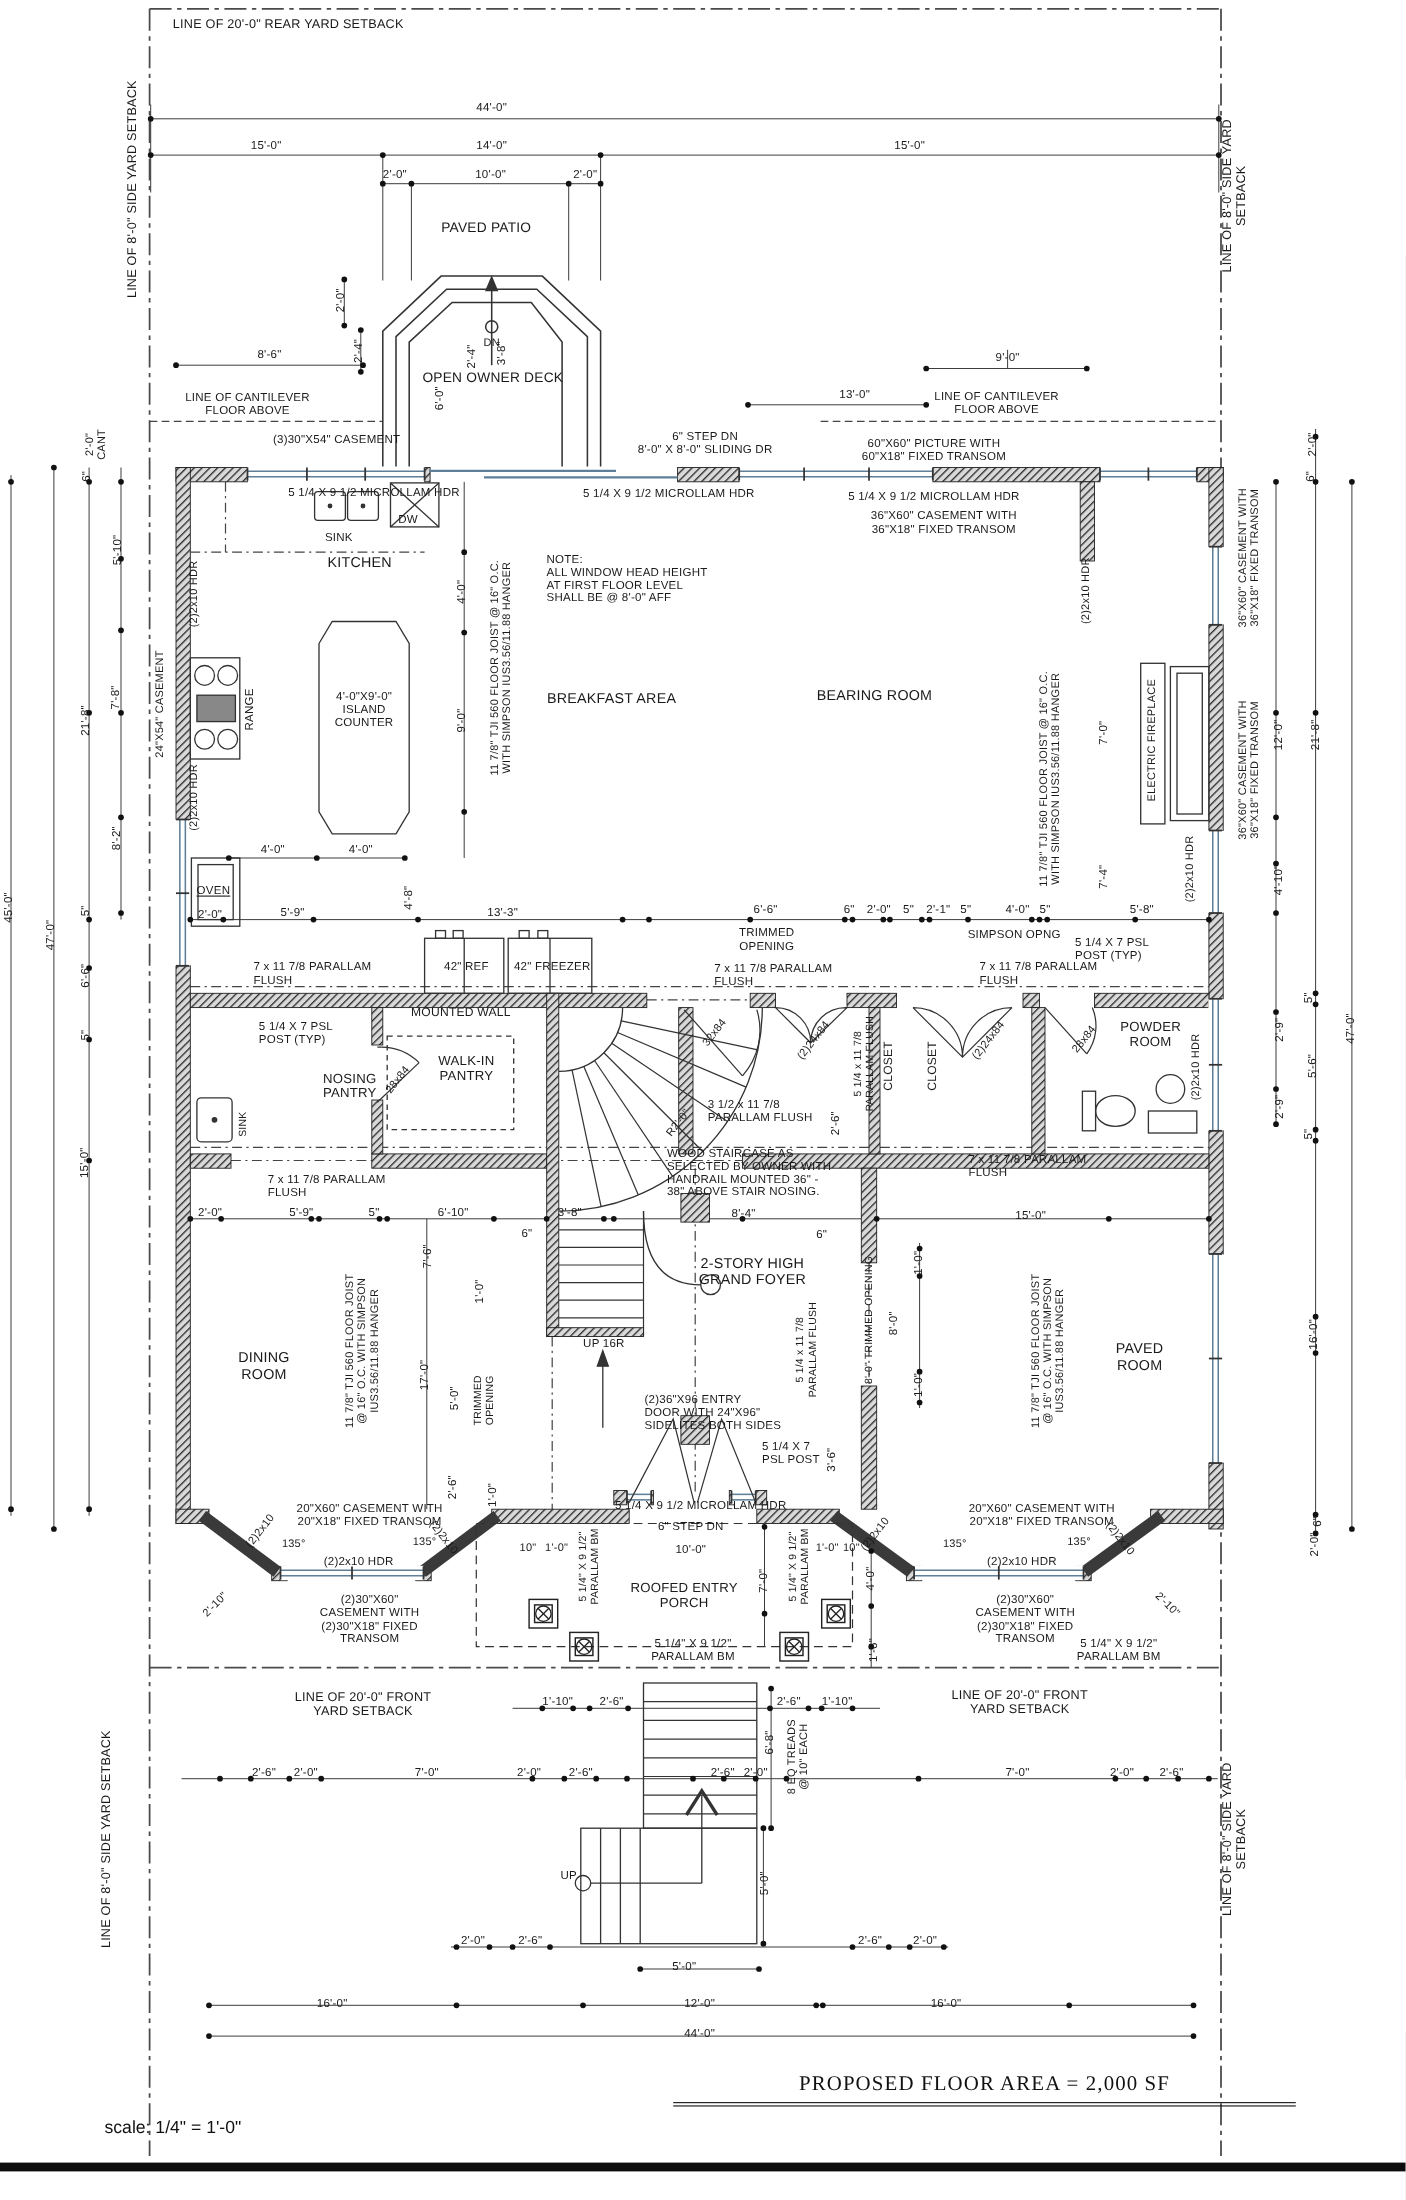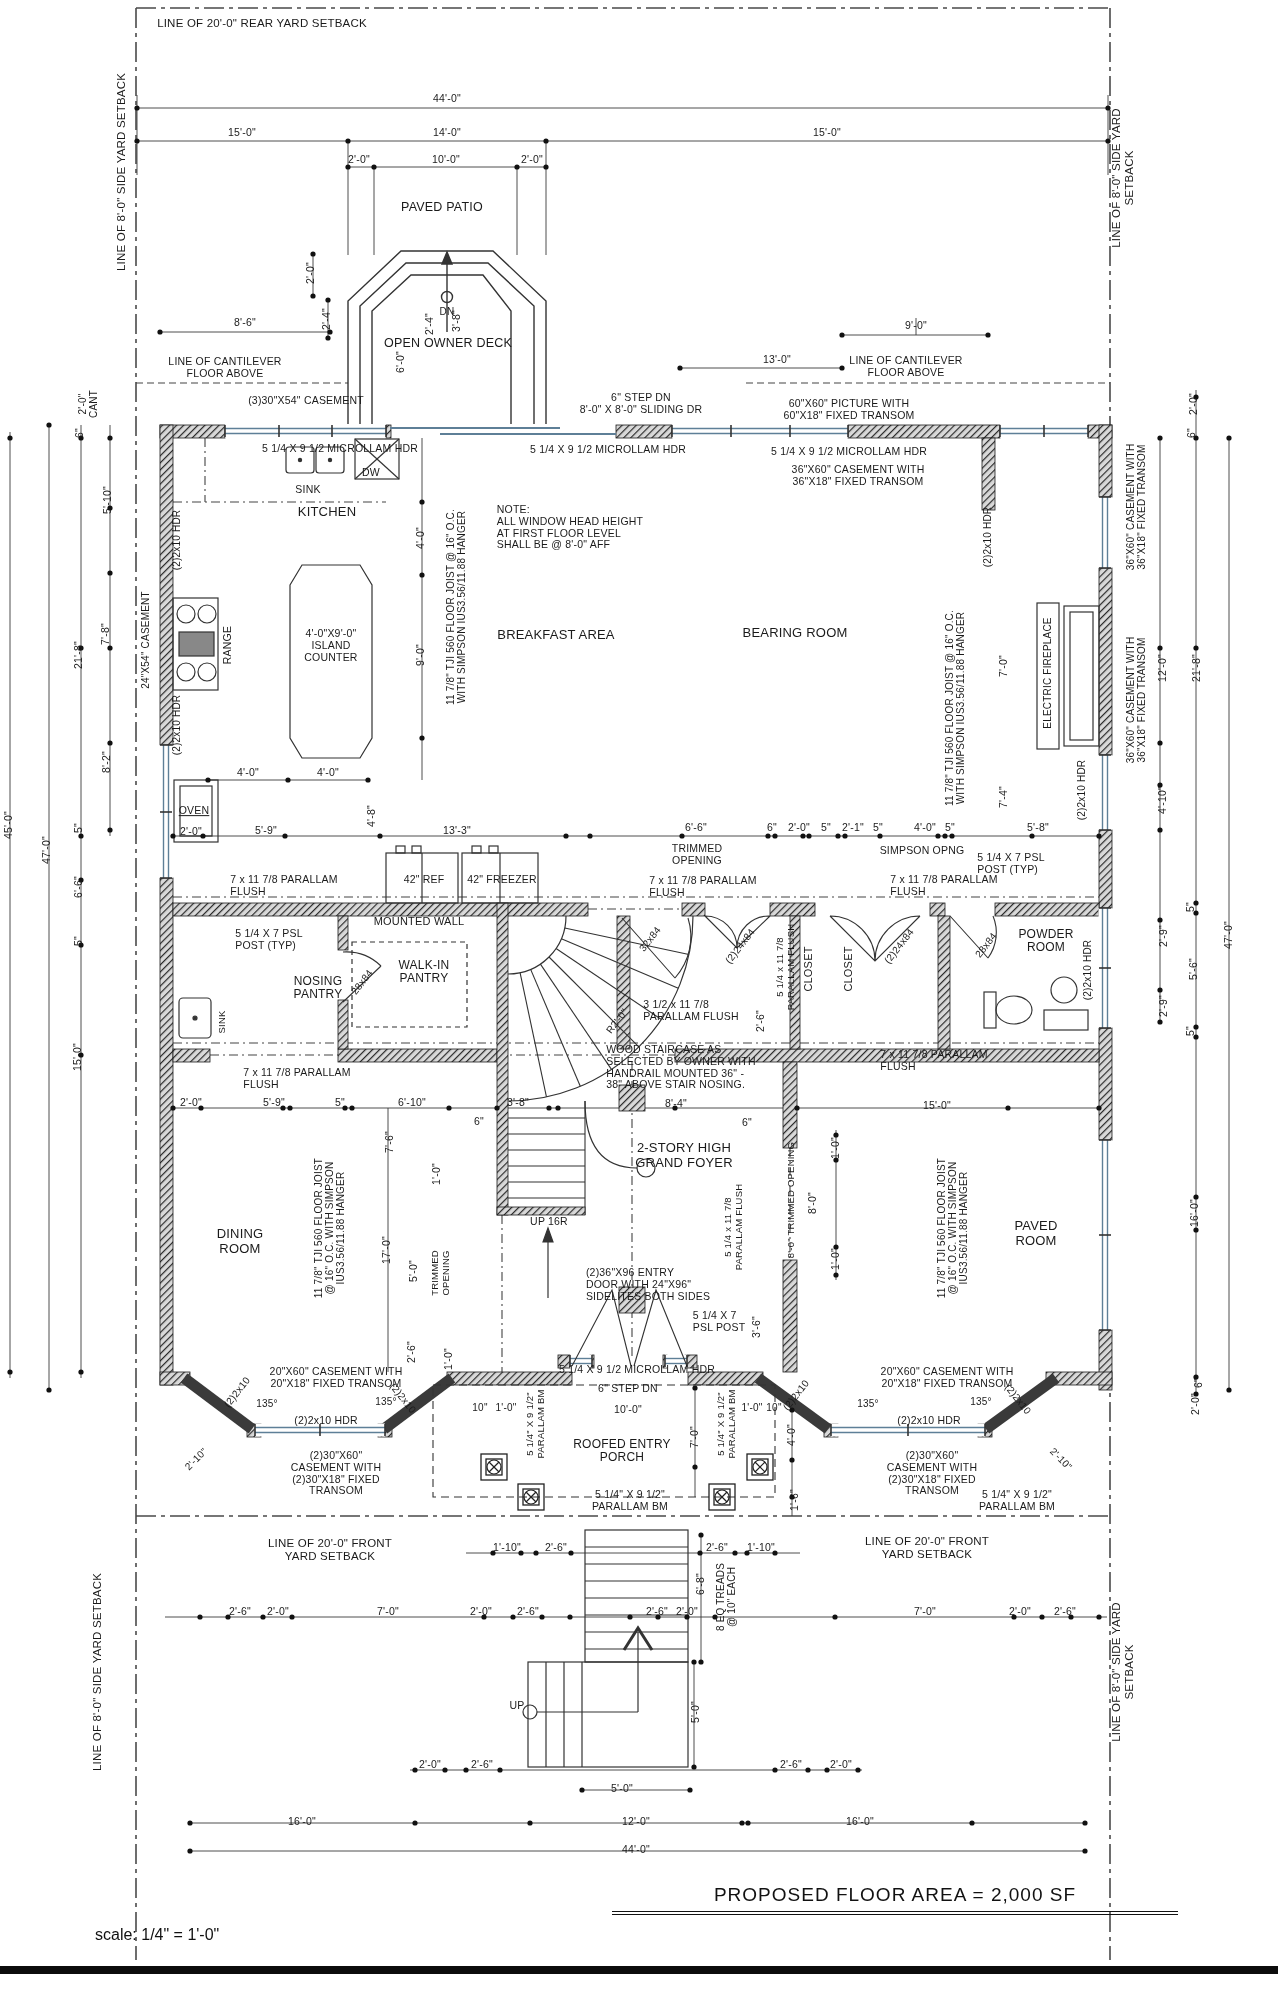--- a/index.html
+++ b/index.html
@@ -6,21 +6,21 @@
   .canvas{position:relative;width:1278px;height:2000px;background:#ffffff;overflow:hidden;
           font-family:"Liberation Sans","DejaVu Sans",sans-serif;}
   svg.drawing{position:absolute;left:0;top:0;}
   #labels-layer{position:absolute;left:0;top:0;width:100%;height:100%;pointer-events:none;}
   .lbl{position:absolute;font-size:10.5px;color:#1a1a1a;white-space:pre-line;line-height:1.12;
        text-align:center;transform-origin:center center;letter-spacing:.2px;}
   .plan-title{position:absolute;left:95px;top:1882px;font-size:27px;letter-spacing:6px;color:#111;
        border-bottom:2.5px solid #111;padding:0 14px 3px 2px;font-weight:bold;}
   .scale-note{position:absolute;left:95px;top:1926px;font-size:16px;color:#111;}
   .floor-area{position:absolute;left:612px;top:1884px;width:566px;text-align:center;font-size:19px;
-       color:#111;border-bottom:4px double #111;padding-bottom:5px;letter-spacing:1px;}
+       color:#111;border-bottom:4px double #111;padding-bottom:5px;letter-spacing:1px;font-family:Liberation Serif, serif;}
   .watermark{position:absolute;left:6px;top:1889px;font-size:55px;font-weight:bold;letter-spacing:2px;
        color:rgba(255,255,255,0.05);-webkit-text-stroke:1.4px rgba(125,125,125,0.8);white-space:nowrap;}
   .bottom-bar{position:absolute;left:0;top:1966px;width:1278px;height:8px;background:#0c0c0c;}
 </style>
 </head>
 <body>
 
 <div class="canvas">
 
 <svg class="drawing" width="1278" height="2000" viewBox="0 0 1278 2000">

